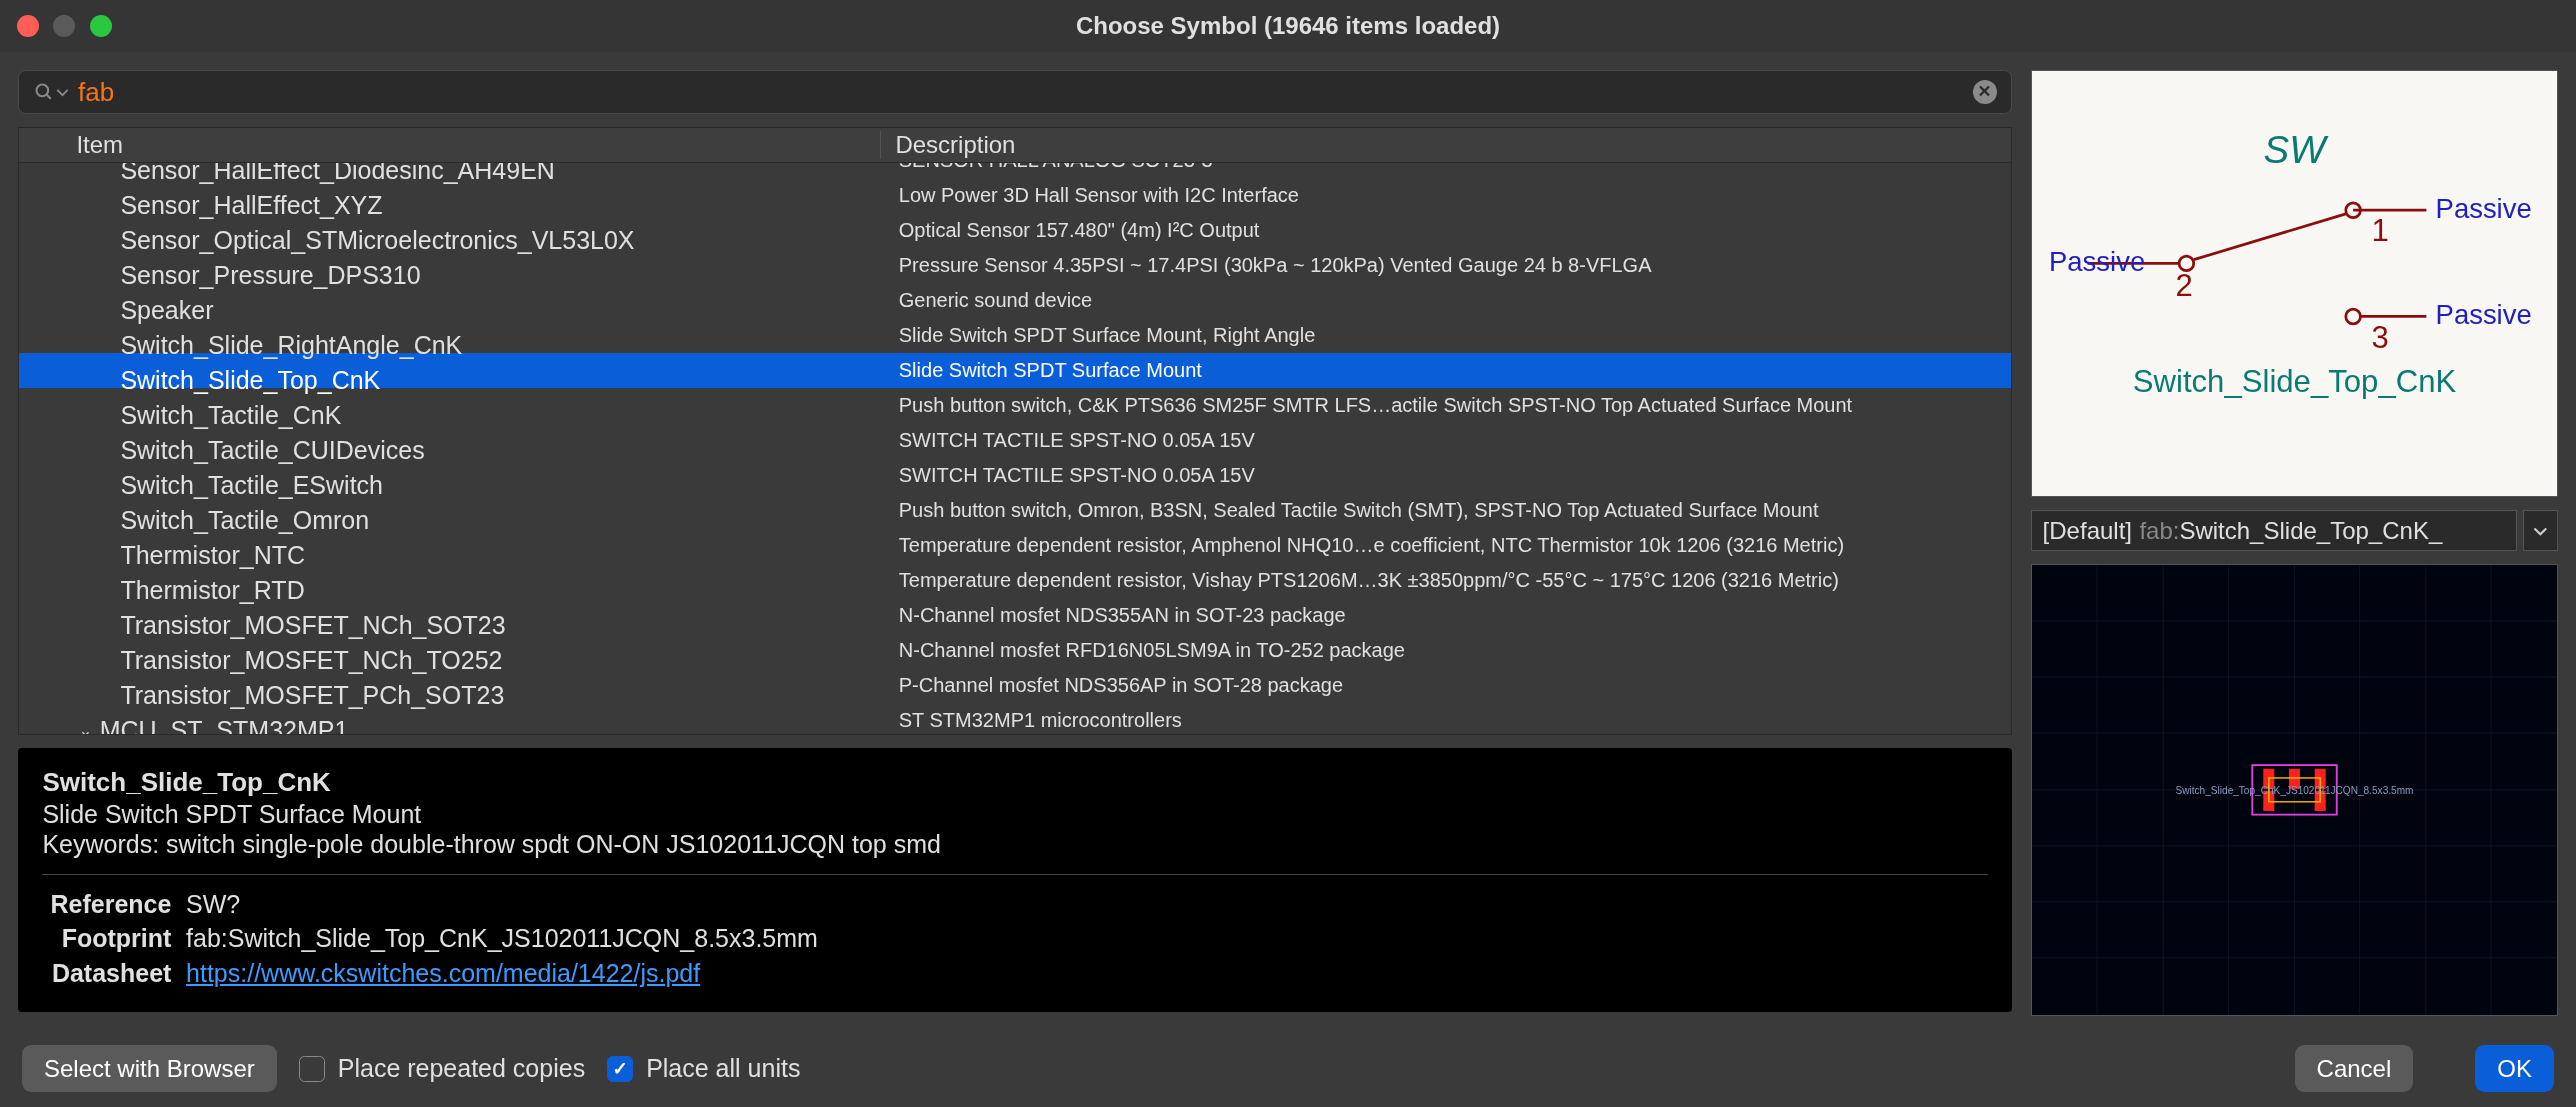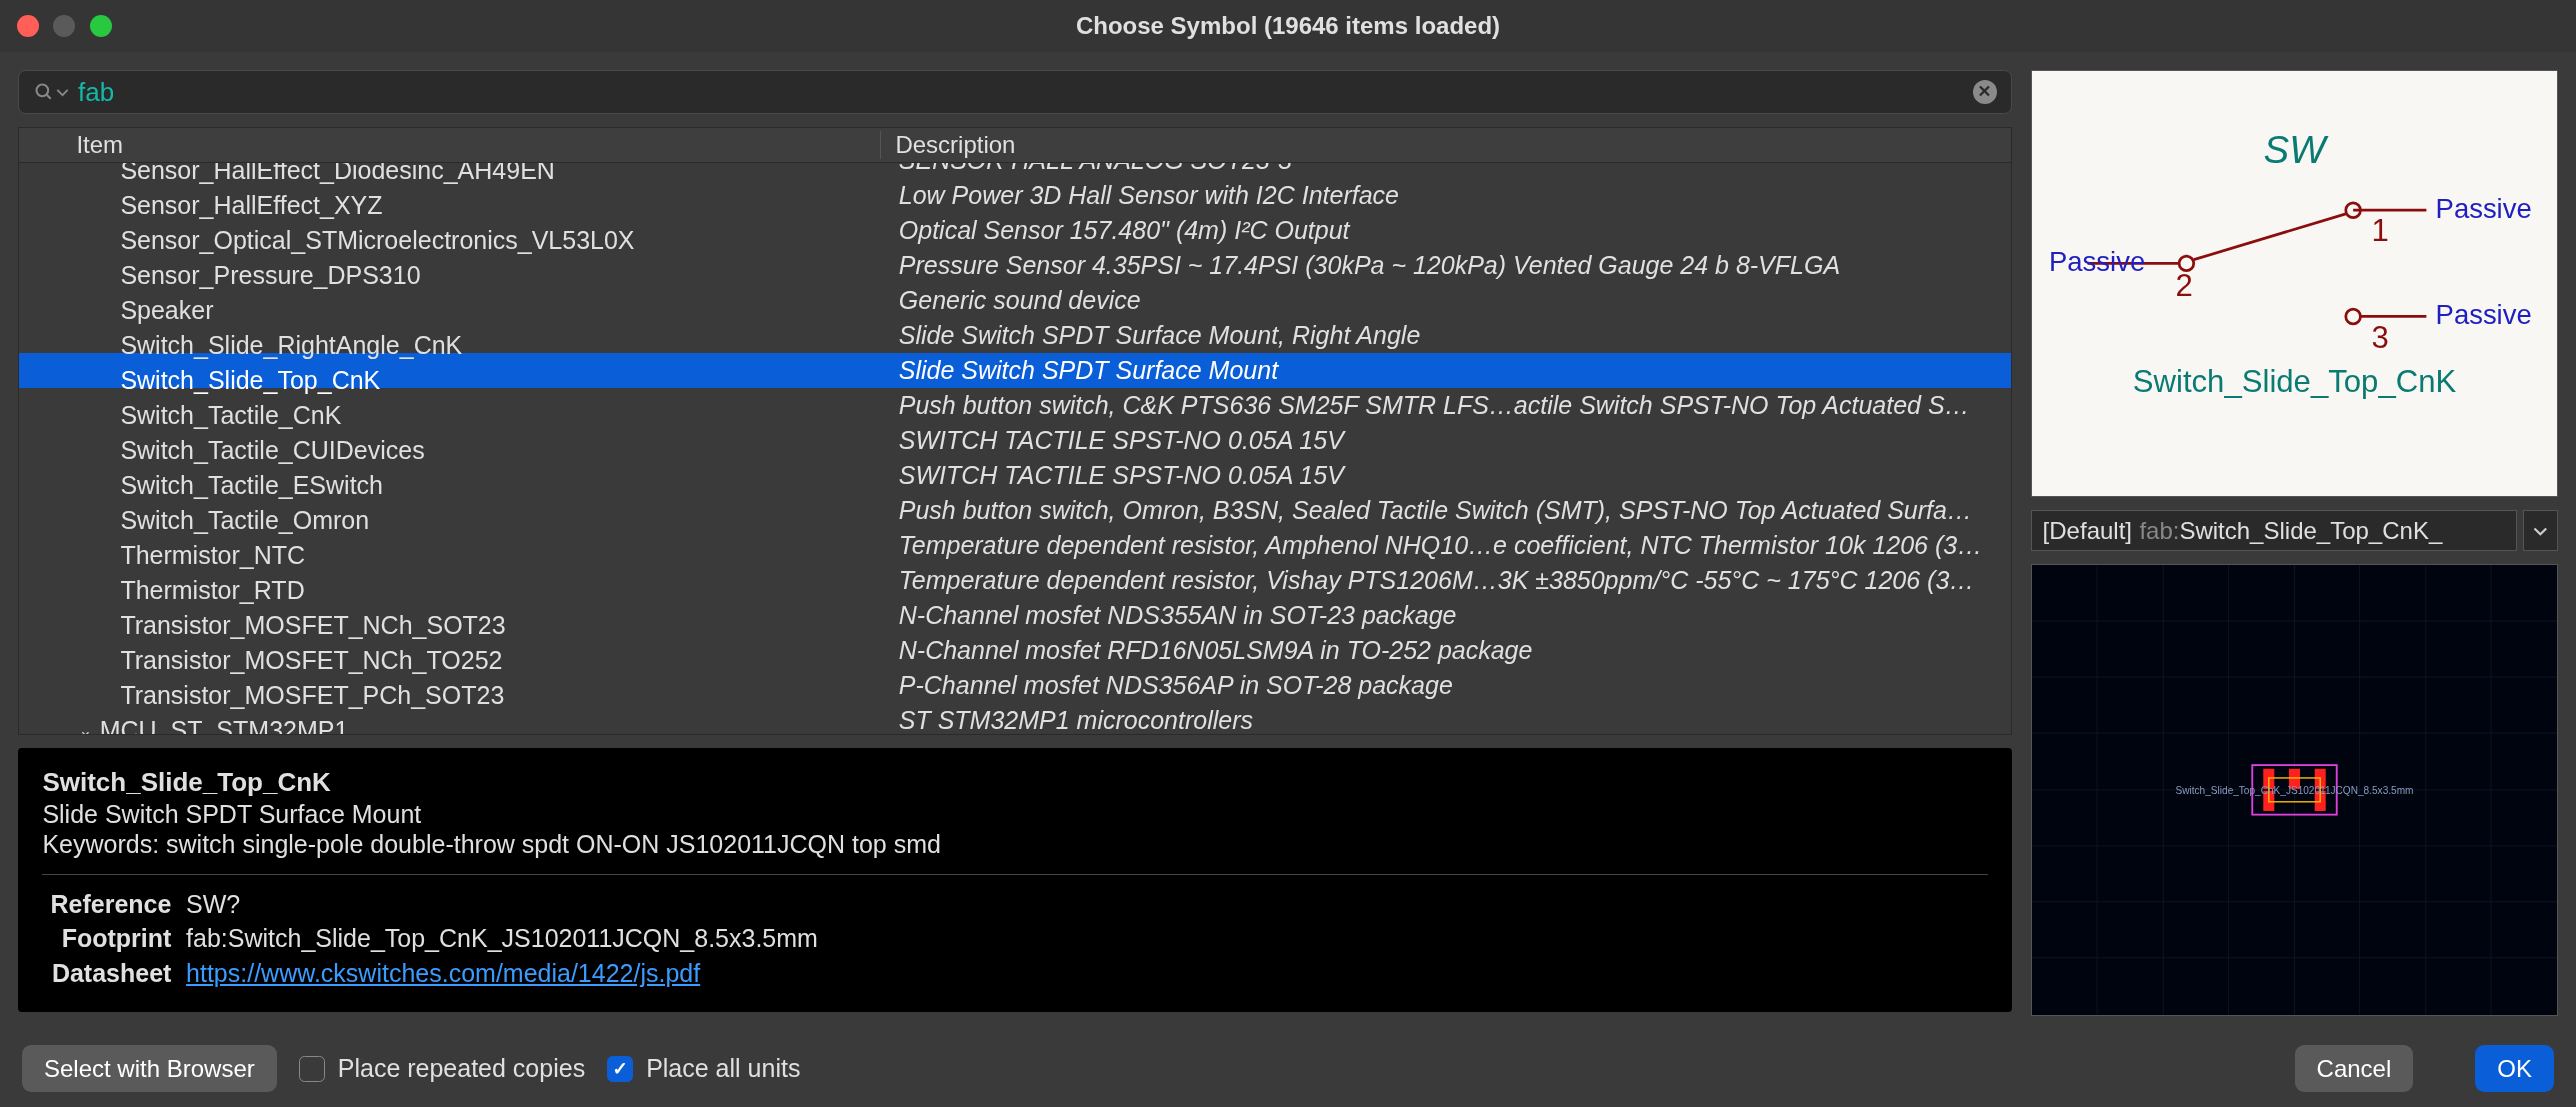--- a/index.html
+++ b/index.html
@@ -14,37 +14,37 @@
 .tl-yellow { background: #5a5a5a; }
 .tl-green { background: #28c840; }
 .title { position: absolute; left: 50%; transform: translateX(-50%); color: #e0e0e0; font-size: 24px; font-weight: 600; }
 
 .content { flex: 1; display: flex; padding: 18.4px; gap: 18.4px; min-height: 0; }
 .left-pane { flex: 1; display: flex; flex-direction: column; min-width: 0; }
 .right-pane { width: 527px; display: flex; flex-direction: column; gap: 13px; }
 
 .search-bar { background: #2a2a2a; border: 0.9px solid #4a4a4a; border-radius: 7.4px; height: 44px; display: flex; align-items: center; padding: 0 14.7px; margin-bottom: 13px; }
 .search-icon { color: #888; margin-right: 9.2px; display: flex; align-items: center; }
-.search-input { flex: 1; background: transparent; border: none; color: #14b8a6; font-size: 26px; outline: none; }
+.search-input { flex: 1; background: transparent; border: none; color: #f97316; font-size: 26px; outline: none; }
 .clear-btn { width: 24px; height: 24px; border-radius: 50%; background: #8a8a8a; color: #2a2a2a; display: flex; align-items: center; justify-content: center; cursor: pointer; font-weight: bold; font-size: 16.6px; }
 
 .table-container { flex: 1; background: #3a3a3a; border: 0.9px solid #2a2a2a; overflow: hidden; display: flex; flex-direction: column; min-height: 0; }
 .table-header { display: flex; background: #3e3e3e; border-bottom: 0.9px solid #2a2a2a; height: 35px; align-items: center; }
 .th { font-size: 24px; font-weight: 500; color: #e0e0e0; padding: 0 14.7px; }
 .th-item { width: 861px; padding-left: 57px; }
 .th-desc { flex: 1; border-left: 0.9px solid #555; padding-left: 14px; }
 .table-body { flex: 1; overflow-y: auto; position: relative; }
 .table-body::-webkit-scrollbar { width: 13px; }
 .table-body::-webkit-scrollbar-track { background: #3a3a3a; }
 .table-body::-webkit-scrollbar-thumb { background: #6a6a6a; border-radius: 6.4px; }
 
 .row { display: flex; height: 35px; align-items: center; cursor: pointer; }
 .row.selected { background: #0a5fd8; color: #fff; }
 .cell-item { width: 861px; padding-left: 101px; font-size: 25px; white-space: nowrap; overflow: hidden; text-overflow: ellipsis; margin-top: 20px; }
-.cell-desc { flex: 1; padding-left: 18.4px; font-size: 25px; white-space: nowrap; overflow: hidden; text-overflow: ellipsis; padding-right: 28px; font-style: italic; }
+.cell-desc { flex: 1; padding-left: 18.4px; font-size: 20px; white-space: nowrap; overflow: hidden; text-overflow: ellipsis; padding-right: 28px; }
 .row.group .cell-item { padding-left: 59px; display: flex; align-items: center; gap: 7.4px; }
 .disclosure { font-size: 16.6px; color: #ccc; }
 
 .detail-pane { background: #000; margin-top: 13px; padding: 18.4px 24px; border-radius: 3.7px; color: #e0e0e0; }
 .detail-title { font-size: 26px; font-weight: 600; }
 .detail-sub { font-size: 25px; margin-top: 1.8px; }
 .detail-hr { border: none; border-top: 0.9px solid #444; margin: 14.7px 0; }
 .detail-row { display: flex; gap: 14.7px; margin-bottom: 5.5px; font-size: 25px; }
 .detail-label { width: 129px; font-weight: 600; text-align: right; color: #e0e0e0; }
 .detail-value { flex: 1; }

